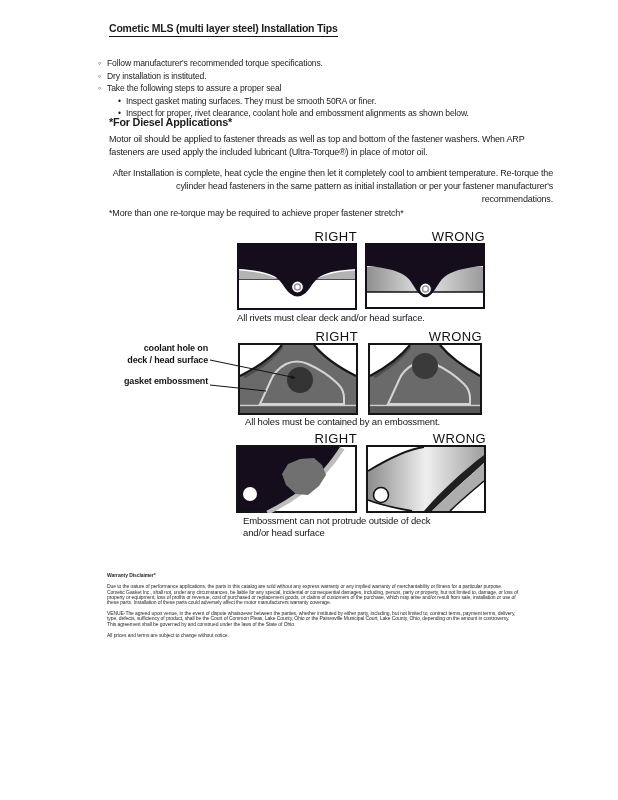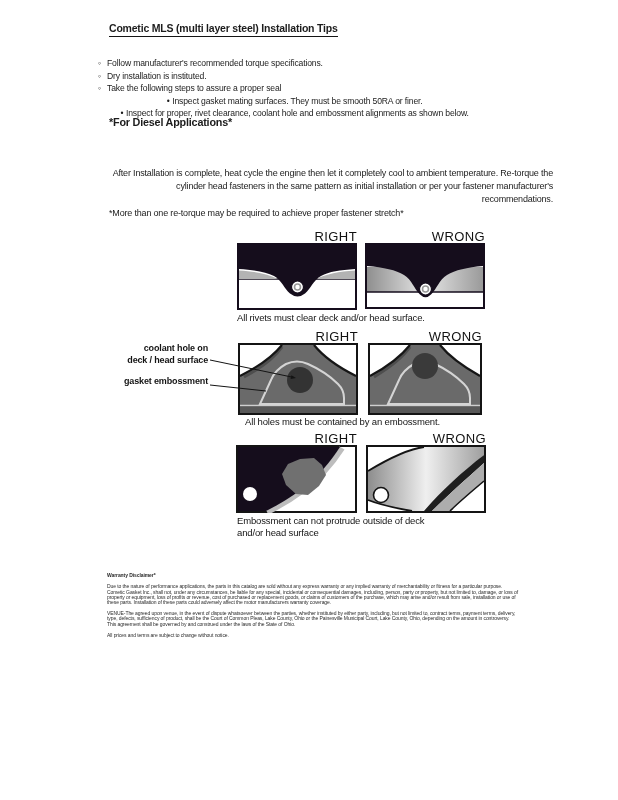--- a/index.html
+++ b/index.html
@@ -8,21 +8,21 @@
     font-family:"Liberation Sans","DejaVu Sans",sans-serif;color:#1c1c1c;
   }
   .abs{position:absolute;}
   .title{
     left:109px;top:22px;font-size:10.5px;font-weight:bold;letter-spacing:-0.2px;
     border-bottom:1.6px solid #141414;padding-bottom:1.5px;white-space:nowrap;
   }
   .bullets{left:98px;top:42px;font-size:8.6px;letter-spacing:-0.15px;line-height:12.6px;margin-top:15px;}
   .b-row{white-space:nowrap;}
   .b-mark{display:inline-block;width:9px;color:#1c1c1c;}
-  .sub{padding-left:20px;text-align:center;}
+  .sub{padding-left:20px;}
   .sub .b-mark{width:8px;}
   .h2{left:109px;top:116px;font-size:10.8px;font-weight:bold;letter-spacing:-0.2px;}
   .para{left:109px;font-size:9px;letter-spacing:-0.18px;line-height:12.8px;width:444px;}
   .p1{top:133px;}
   .p2{top:167px;text-align:right;}
   .p3{top:207px;width:460px;}
   .figlabel{font-size:13px;letter-spacing:0.4px;text-align:right;color:#111;}
   .caption{font-size:9.5px;letter-spacing:-0.15px;color:#141414;line-height:12px;}
   .ann{font-size:9px;letter-spacing:-0.15px;text-align:right;line-height:11.5px;color:#141414;font-weight:bold;}
   .panel{display:block;}
@@ -41,20 +41,21 @@
 
   <div class="abs bullets">
     <div class="b-row"><span class="b-mark">◦</span><span>Follow manufacturer's recommended torque specifications.</span></div>
     <div class="b-row"><span class="b-mark">◦</span><span>Dry installation is instituted.</span></div>
     <div class="b-row"><span class="b-mark">◦</span><span>Take the following steps to assure a proper seal</span></div>
     <div class="b-row sub"><span class="b-mark">•</span><span>Inspect gasket mating surfaces.  They must be smooth 50RA or finer.</span></div>
     <div class="b-row sub"><span class="b-mark">•</span><span>Inspect for proper, rivet clearance, coolant hole and embossment alignments as shown below.</span></div>
   </div>
 
   <div class="abs h2">*For Diesel Applications*</div>
+  <div class="abs para p1">Motor oil should be applied to fastener threads as well as top and bottom of the fastener washers. When ARP fasteners are used apply the included lubricant (Ultra-Torque®) in place of motor oil.</div>
   <div class="abs para p2">After Installation is complete, heat cycle the engine then let it completely cool to ambient temperature. Re-torque the cylinder head fasteners in the same pattern as initial installation or per your fastener manufacturer's recommendations.</div>
   <div class="abs para p3">*More than one re-torque may be required to achieve proper fastener stretch*</div>
 
   <div class="abs figlabel" style="left:237px;top:229px;width:120px;">RIGHT</div>
   <div class="abs figlabel" style="left:365px;top:229px;width:120px;">WRONG</div>
 
   <svg class="abs panel" style="left:237px;top:243px;" width="120" height="67" viewBox="0 0 120 67">
     <rect x="1" y="1" width="118" height="65" fill="#ffffff" stroke="#150d1c" stroke-width="2"></rect>
     <line x1="2" y1="36" x2="118" y2="36" stroke="#150d1c" stroke-width="1.6"></line>
     <path d="M2,27.5 C18,28.5 31,31 41,36 L2,36 Z" fill="#b3b3b3"></path>
@@ -145,21 +146,21 @@
     <rect x="1" y="1" width="118" height="66" fill="#ffffff" stroke="#141414" stroke-width="2"></rect>
     <path d="M2,26 C22,14 42,4 58,2 L118,2 L118,10 C97,28 76,47 60,66 L46,66 C29,63 12,59 2,55 Z" fill="url(#g3w)"></path>
     <path d="M2,26 C22,14 42,4 58,2" stroke="#141414" stroke-width="1.8" fill="none"></path>
     <path d="M2,55 C12,59 29,63 46,66" stroke="#141414" stroke-width="1.8" fill="none"></path>
     <path d="M118,10 L118,18 C99,35 80,52 66,66 L58,66 C75,46 96,27 118,10 Z" fill="#1f1f1f"></path>
     <path d="M118,18 L118,36 C105,47 93,57 84,66 L66,66 C80,52 99,35 118,18 Z" fill="#adadad"></path>
     <path d="M118,36 C105,47 93,57 84,66" stroke="#141414" stroke-width="1.6" fill="none"></path>
     <circle cx="15" cy="50" r="7.5" fill="#ffffff" stroke="#141414" stroke-width="1.6"></circle>
   </svg>
 
-  <div class="abs caption" style="left:237px;top:515px;width:215px;">Embossment can not protrude outside of deck and/or head surface</div>
+  <div class="abs caption" style="left:243px;top:515px;width:215px;">Embossment can not protrude outside of deck and/or head surface</div>
 
   <div class="abs warranty">
     <p class="whead">Warranty Disclaimer*</p>
     <p>Due to the nature of performance applications, the parts in this catalog are sold without any express warranty or any implied warranty of merchantability or fitness for a particular purpose.  Cometic Gasket Inc., shall not, under any circumstances, be liable for any special, incidental or consequential damages, including, person, party or property, but not limited to, damage, or loss of property or equipment, loss of profits or revenue, cost of purchased or replacement goods, or claims of customers of the purchase, which may arise and/or result from sale, installation or use of these parts.  Installation of these parts could adversely affect the motor manufacturers warranty coverage.</p>
     <p class="no-gap">VENUE-The agreed upon venue, in the event of dispute whatsoever between the parties, whether instituted by either party, including, but not limited to, contract terms, payment terms, delivery, type, defects, sufficiency of product, shall be the Court of Common Pleas, Lake County, Ohio or the Painesville Municipal Court, Lake County, Ohio, depending on the amount in controversy.</p>
     <p>This agreement shall be governed by and construed under the laws of the State of Ohio.</p>
     <p>All prices and terms are subject to change without notice.</p>
     <p>Terms COD- Secured with a completed dealer/jobber application on File, COD-Company check with a current credit card number on file.  Open accounts may be established by well rated firms.  A credit application is available upon request.  Open accounts are due payable Net 30 days from date of invoice.  No statement will be sent.  If an account becomes 60 or more days past due, it is subject to being placed on credit hold.  No orders will be shipped or new orders accepted until past due balance is paid.  If an account becomes 90 or more days past due, it is subject to being placed for collections.  All costs of collection are the responsibility of the customer, including attorney fees, court costs, and other expenses of litigation.</p>
     <p>Returns- Authorized (RGA) must be obtained in advance on all returns.  A packing slip or invoice number must accompany the merchandise.  No returns after 30 days from invoice date.  All returns are subject to a 25% restocking charge.  All custom designed and custom manufactured gaskets are non-returnable.</p>
     <p class="no-gap">Only catalog parts are returnable.</p>

